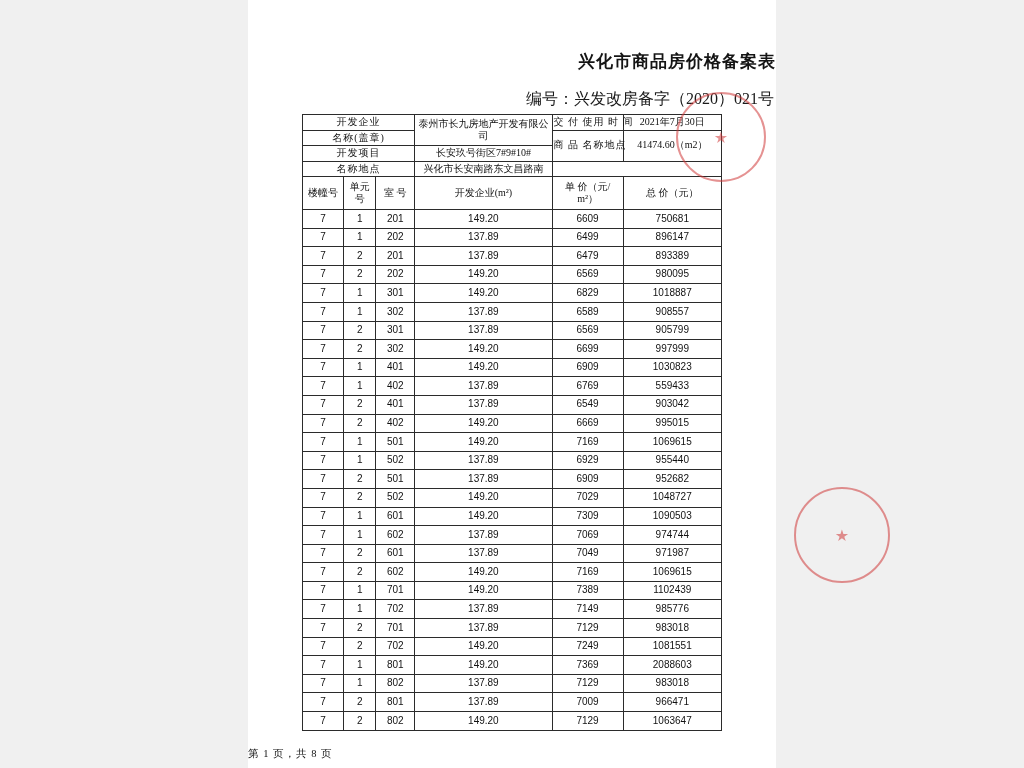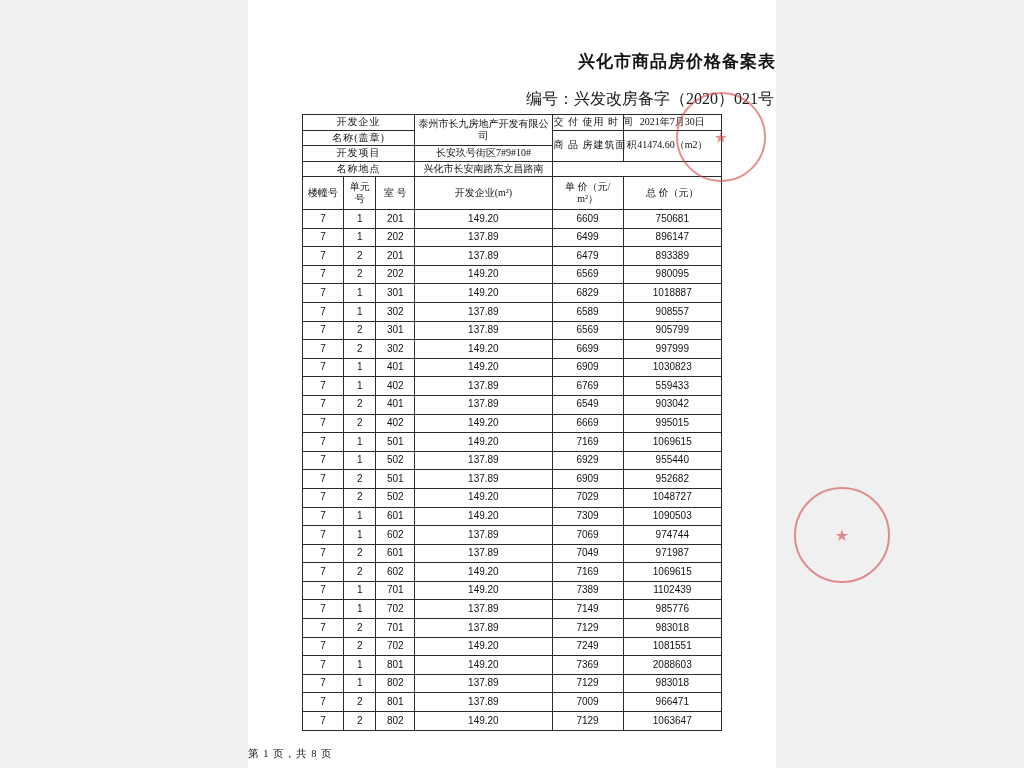--- a/index.html
+++ b/index.html
@@ -124,21 +124,21 @@
     <tbody>
 
       <tr>
         <td class="hdr-label" colspan="3" rowspan="1">开发企业</td>
         <td class="hdr-val" rowspan="2">泰州市长九房地产开发有限公司</td>
         <td class="hdr-label">交 付 使用 时 间</td>
         <td class="hdr-val">2021年7月30日</td>
       </tr>
       <tr>
         <td class="hdr-label" colspan="3">名称(盖章)</td>
-        <td class="hdr-label" rowspan="2">商 品 房建筑面积</td>
+        <td class="hdr-label" rowspan="2">商 品 名称地点</td>
         <td class="hdr-val" rowspan="2">41474.60（m2）</td>
       </tr>
       <tr>
         <td class="hdr-label" colspan="3">开发项目</td>
         <td class="hdr-val-sm">长安玖号街区7#9#10#</td>
       </tr>
       <tr>
         <td class="hdr-label" colspan="3">名称地点</td>
         <td class="hdr-val-sm">兴化市长安南路东文昌路南</td>
         <td colspan="2"></td>

